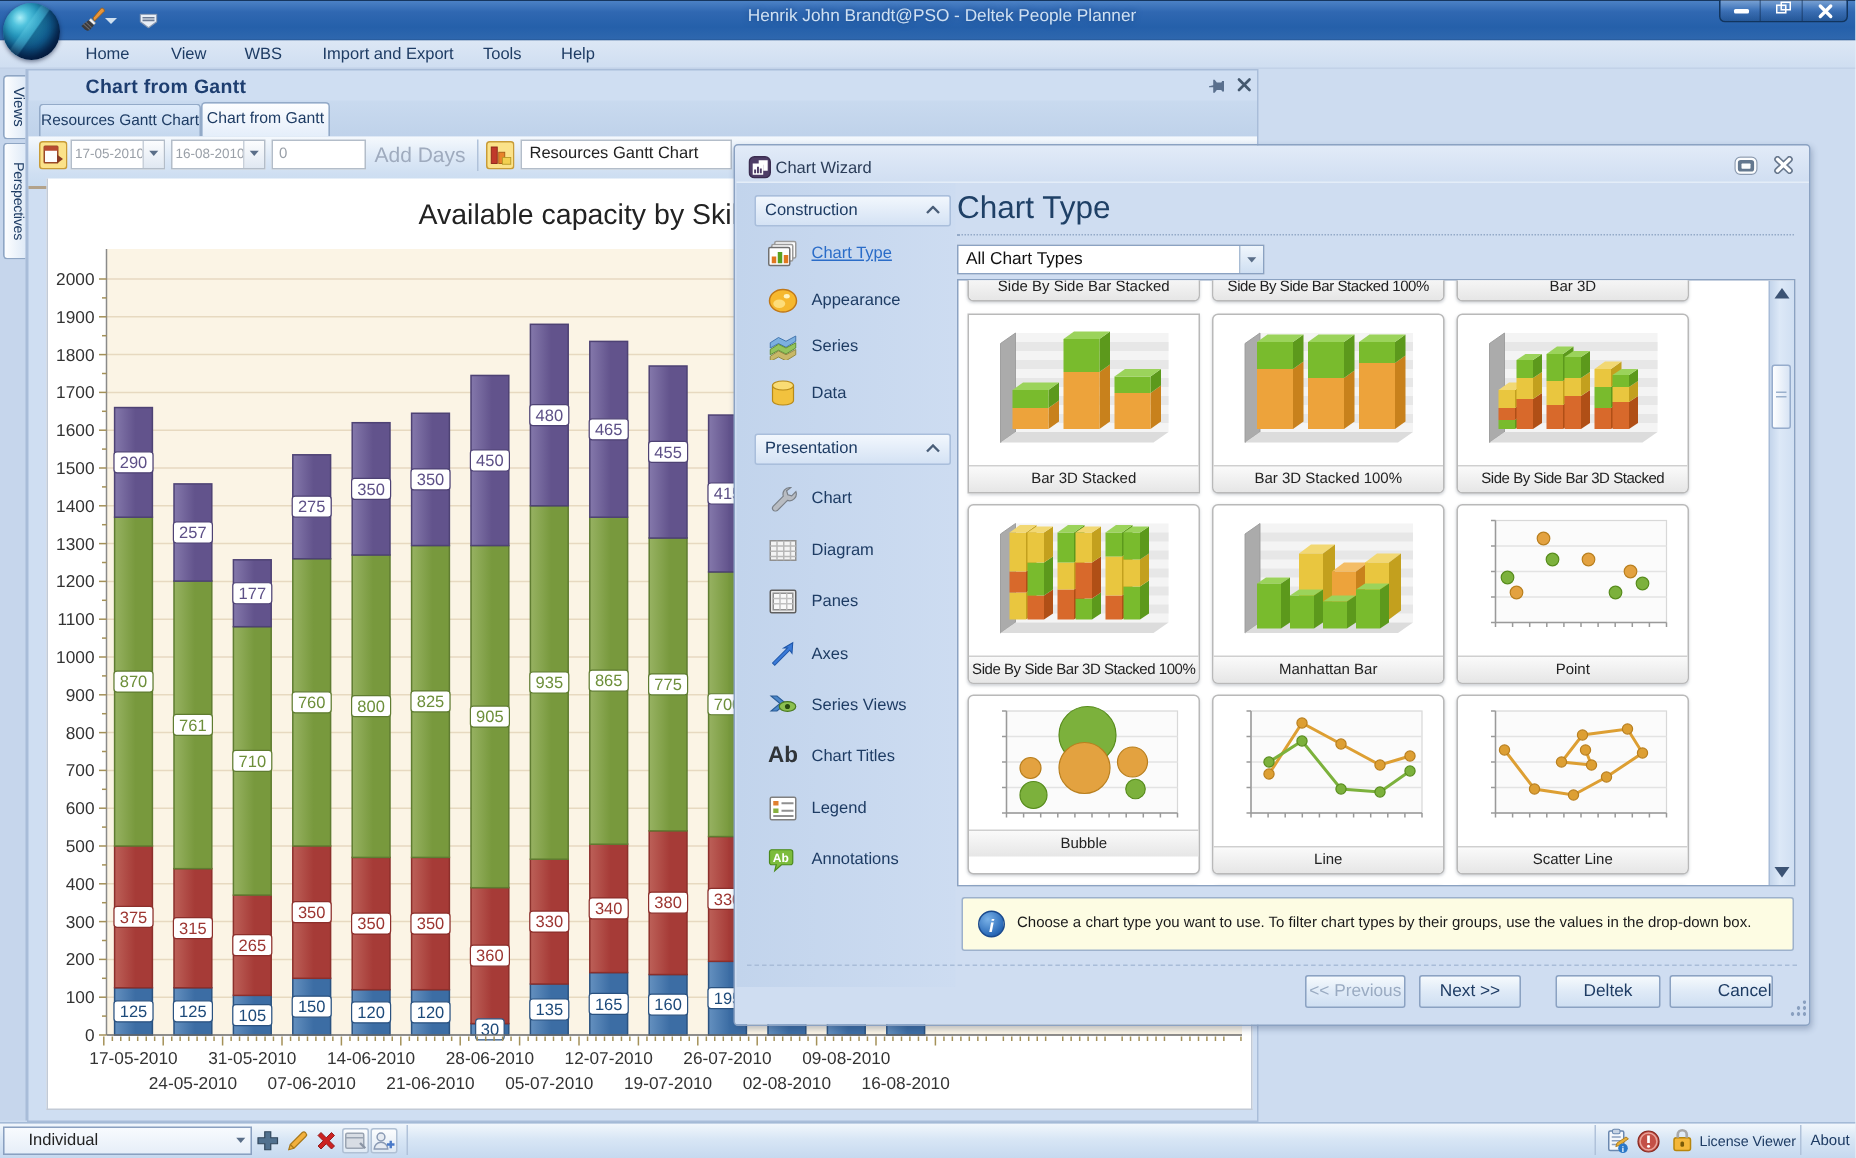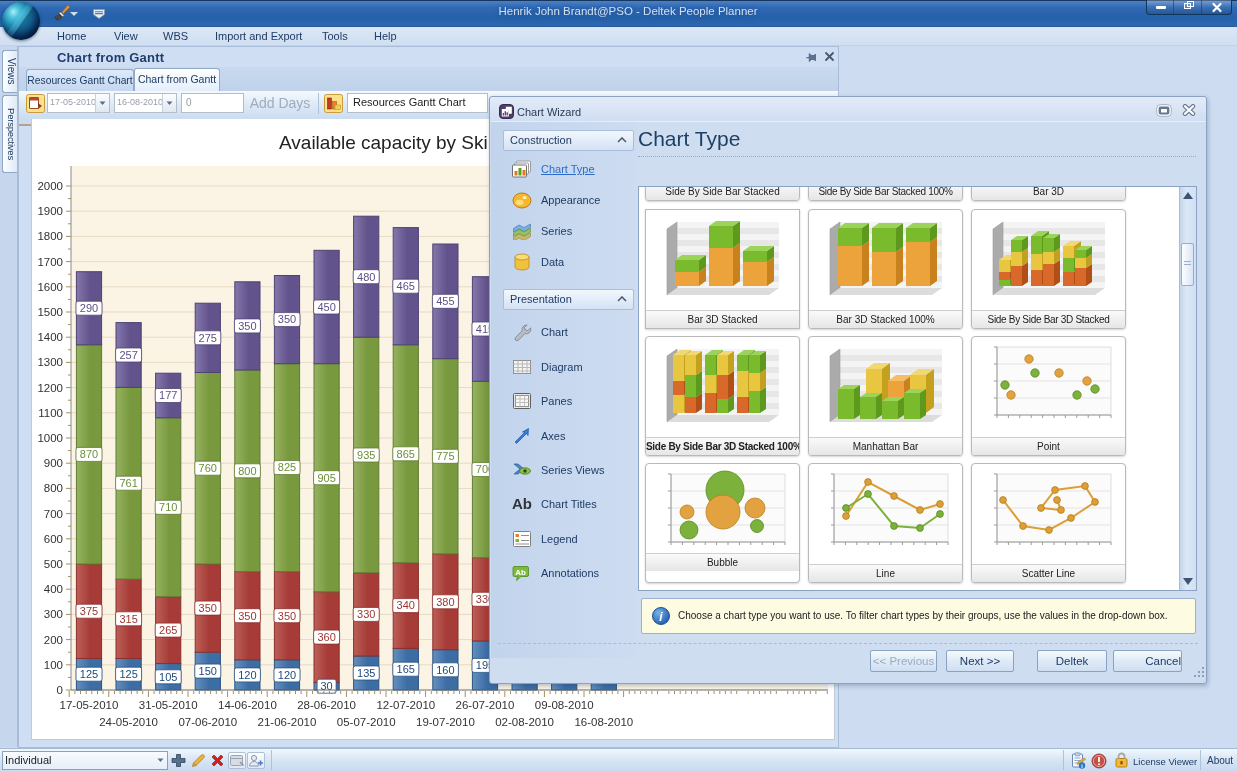--- a/index.html
+++ b/index.html
@@ -610,21 +610,21 @@
       <text x="413.4" y="607.0" font-size="11.5" fill="#333333" text-anchor="middle" font-family="Liberation Sans, sans-serif">19-07-2010</text>
       <text x="453.0" y="590.0" font-size="11.5" fill="#333333" text-anchor="middle" font-family="Liberation Sans, sans-serif">26-07-2010</text>
       <text x="492.6" y="607.0" font-size="11.5" fill="#333333" text-anchor="middle" font-family="Liberation Sans, sans-serif">02-08-2010</text>
       <text x="532.2" y="590.0" font-size="11.5" fill="#333333" text-anchor="middle" font-family="Liberation Sans, sans-serif">09-08-2010</text>
       <text x="571.8" y="607.0" font-size="11.5" fill="#333333" text-anchor="middle" font-family="Liberation Sans, sans-serif">16-08-2010</text>
       <text x="247" y="30" font-size="19" fill="#222222" font-family="Liberation Sans, sans-serif">Available capacity by Skill and week</text>
     </svg>
   </div>
 <div class="abs" style="left:0;top:748px;width:1237px;height:24px;background:linear-gradient(#f2f7fc,#d8e6f5 45%,#c6d9ef);border-top:1px solid #a4bad6"></div>
 <div class="abs" style="left:2px;top:751px;width:166px;height:19px;background:linear-gradient(#f8fbfe,#e6eef8);border:1px solid #8aa0c0;display:flex">
-    <div style="flex:1;font-size:11px;color:#222;line-height:16px;padding-left:2px">Individual</div>
+    <div style="flex:1;font-size:11px;color:#222;line-height:16px;padding-left:16px">Individual</div>
     <div style="width:14px;display:flex;align-items:center;justify-content:center">
       <svg width="7" height="5" viewBox="0 0 7 5" style="">
         <path d="M0.5 0.5 L3.5 4 L6.5 0.5z" fill="#5a6e88"></path>
       </svg>
     </div>
   </div>
 <div class="abs" style="left:171px;top:753px"><svg width="15" height="15" viewBox="0 0 15 15" style="">
       <path d="M5.5 1.5 h4 v4 h4.5 v4 h-4.5 v4 h-4 v-4 h-4.5 v-4 h4.5z" fill="#51718f" stroke="#32475c" stroke-width="0.8"></path>
     </svg></div>
 <div class="abs" style="left:191px;top:753px"><svg width="15" height="15" viewBox="0 0 15 15" style="">
@@ -757,20 +757,28 @@
         <path d="M9 5.5 h8 M9 10.5 h8 M3.5 14 h13.5" stroke="#909090" stroke-width="1.2"></path>
       </svg></div>
     <div class="abs" style="left:51px;top:436px;font-size:11px;color:#1e3c64">Legend</div>
     <div class="abs" style="left:22px;top:467px"><svg width="20" height="18" viewBox="0 0 20 18" style="">
         <path d="M2 2.5 h13 a1.5 1.5 0 0 1 1.5 1.5 v7 a1.5 1.5 0 0 1 -1.5 1.5 h-6 l-4.5 4 1-4 h-3 a1.5 1.5 0 0 1 -1.5 -1.5 v-7 a1.5 1.5 0 0 1 1.5 -1.5z" fill="#7cbc3c" stroke="#4a8a1a" stroke-width="0.8"></path>
         <text x="8.5" y="10.5" font-size="8" font-weight="bold" fill="#ffffff" text-anchor="middle" font-family="Liberation Sans,sans-serif">Ab</text>
       </svg></div>
     <div class="abs" style="left:51px;top:470px;font-size:11px;color:#1e3c64">Annotations</div>
     <div class="abs" style="left:148px;top:30px;font-size:21px;color:#1f4066;font-family:'Liberation Sans',sans-serif">Chart Type</div>
     <div class="abs" style="left:148px;top:59px;width:558px;height:0;border-top:1px dotted #94aac8"></div>
+    <div class="abs" style="left:148px;top:66px;width:205px;height:20px;background:#fff;border:1px solid #8ba2c2;display:flex">
+      <div style="flex:1;font-size:11.5px;color:#111;line-height:18px;padding-left:5px">All Chart Types</div>
+      <div style="width:16px;background:linear-gradient(#f0f6fc,#cfdff2);border-left:1px solid #a8bcd4;display:flex;align-items:center;justify-content:center">
+        <svg width="7" height="5" viewBox="0 0 7 5" style="">
+          <path d="M0.5 0.5 L3.5 4 L6.5 0.5z" fill="#5a6e88"></path>
+        </svg>
+      </div>
+    </div>
     <div class="abs" style="left:148px;top:89px;width:559px;height:405px;background:#ffffff;border:1px solid #8ba2c2;overflow:hidden">
       <div style="position:absolute;right:0;top:0;width:17px;height:403px;background:linear-gradient(90deg,#c4d5eb,#dce8f7 40%,#d0dff2);border-left:1px solid #a8bcd8">
         <div style="position:absolute;left:3px;top:5px;width:0;height:0;border-left:5px solid transparent;border-right:5px solid transparent;border-bottom:7px solid #3c5374"></div>
         <div style="position:absolute;left:3px;bottom:5px;width:0;height:0;border-left:5px solid transparent;border-right:5px solid transparent;border-top:7px solid #3c5374"></div>
         <div style="position:absolute;left:1px;top:56px;width:13px;height:43px;background:linear-gradient(90deg,#fdfeff,#d8e4f4);border:1px solid #96accc;border-radius:2px">
           <div style="width:7px;margin:17px auto 0;border-top:1px solid #9ab0cc;border-bottom:1px solid #9ab0cc;height:4px"></div>
         </div>
       </div>
       <div style="position:absolute;left:6px;top:-106px;width:155px;height:120px;background:#fff;border:1px solid #b9b9b9;border-radius:4px;overflow:hidden;box-shadow:0 1px 2px rgba(120,130,140,.35)">
         <div style="position:absolute;left:0;bottom:0;width:100%;height:18px;background:linear-gradient(#fafafa,#e6e6e6);border-top:1px solid #cfcfcf;text-align:center;font-size:10px;color:#222;line-height:17px;white-space:nowrap;">Side By Side Bar Stacked</div>
@@ -942,21 +950,21 @@
             <rect x="84" y="14" width="11" height="16" fill="#79bb2d"></rect>
             <polygon points="84,14 91,9 102,9 95,14" fill="#9bd35b"></polygon>
             <polygon points="107,50 113,46 113,68 107,72" fill="#5c991c"></polygon>
             <rect x="96" y="50" width="11" height="22" fill="#79bb2d"></rect>
             <polygon points="107,32 113,28 113,46 107,50" fill="#c3a01e"></polygon>
             <rect x="96" y="32" width="11" height="18" fill="#e9c63f"></rect>
             <polygon points="107,14 113,10 113,28 107,32" fill="#5c991c"></polygon>
             <rect x="96" y="14" width="11" height="18" fill="#79bb2d"></rect>
             <polygon points="96,14 102,10 113,10 107,14" fill="#9bd35b"></polygon>
           </svg></div>
-        <div style="position:absolute;left:0;bottom:0;width:100%;height:18px;background:linear-gradient(#fafafa,#e6e6e6);border-top:1px solid #cfcfcf;text-align:center;font-size:10px;color:#222;line-height:17px;white-space:nowrap;letter-spacing:-0.3px;font-weight:bold;">Side By Side Bar 3D Stacked 100%</div>
+        <div style="position:absolute;left:0;bottom:0;width:100%;height:18px;background:linear-gradient(#fafafa,#e6e6e6);border-top:1px solid #cfcfcf;text-align:center;font-size:10px;color:#222;line-height:17px;white-space:nowrap;letter-spacing:-0.3px;">Side By Side Bar 3D Stacked 100%</div>
       </div>
       <div style="position:absolute;left:169px;top:149px;width:155px;height:120px;background:#fff;border:1px solid #b9b9b9;border-radius:4px;overflow:hidden;box-shadow:0 1px 2px rgba(120,130,140,.35)">
         <div style="position:absolute;left:50%;top:4px;transform:translateX(-50%)"><svg width="140" height="88" viewBox="0 0 140 88">
             <rect x="24" y="8" width="102" height="66" fill="#f4f4f4"></rect>
             <rect x="24" y="14" width="102" height="6" fill="#e7e7e7"></rect>
             <rect x="24" y="26" width="102" height="6" fill="#e7e7e7"></rect>
             <rect x="24" y="38" width="102" height="6" fill="#e7e7e7"></rect>
             <rect x="24" y="50" width="102" height="6" fill="#e7e7e7"></rect>
             <rect x="24" y="62" width="102" height="6" fill="#e7e7e7"></rect>
             <polygon points="14,15.0 24,8 24,74 14,81.0" fill="#ababab"></polygon>

